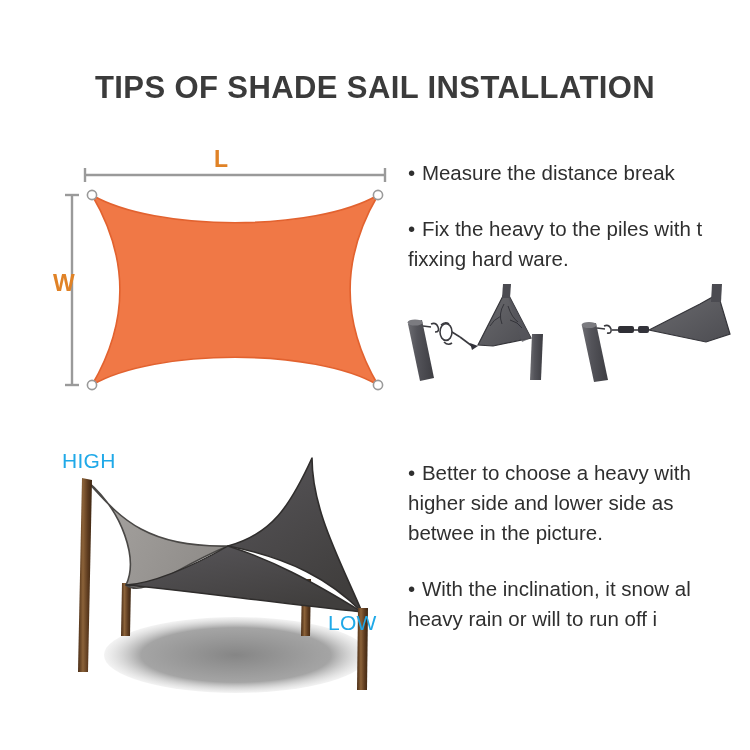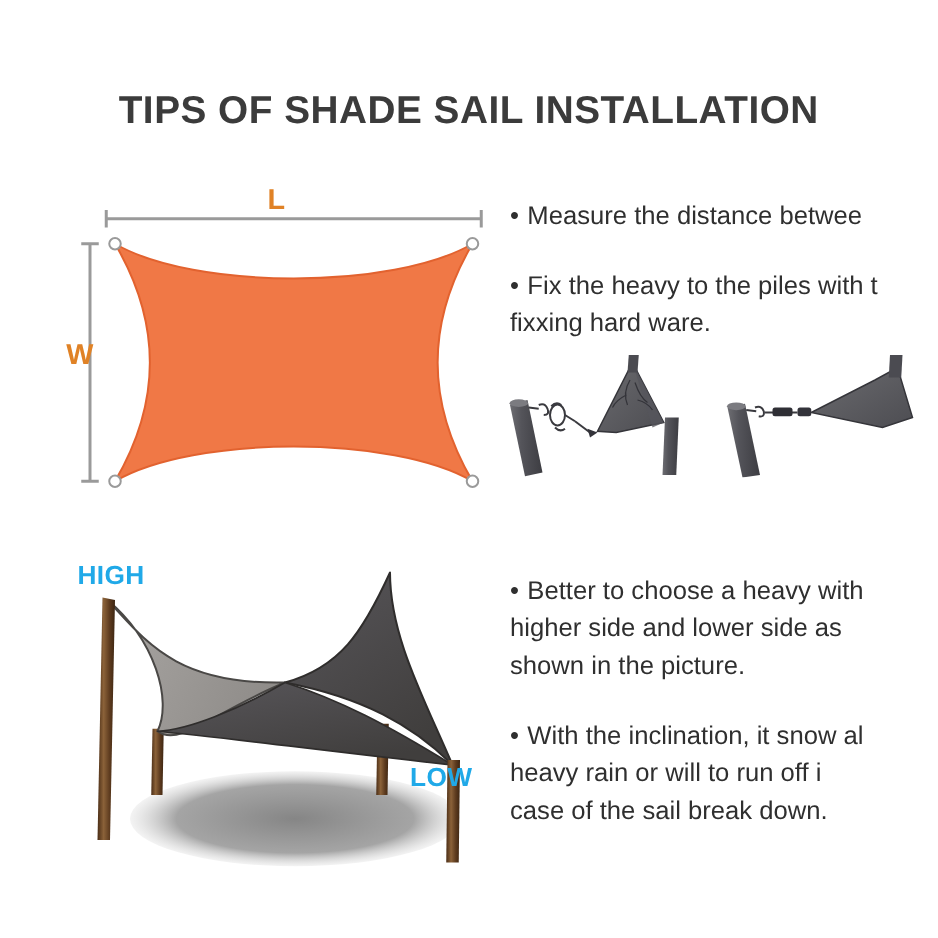--- a/index.html
+++ b/index.html
@@ -60,21 +60,21 @@
   #text-bottom { left: 408px; top: 458px; }
   .para { margin: 0 0 26px 0; }
   .para:last-child { margin-bottom: 0; }
   .para .bullet { letter-spacing: 1px; }
 
   
   .callout {
     position: absolute;
     color: #20A9E8;
     font-family: "Liberation Sans", sans-serif;
-    font-weight: bold;
+    font-weight: normal;
     font-size: 21px;
     line-height: 1;
     letter-spacing: 0.3px;
   }
   #callout-high { left: 62px;  top: 450px; }
   #callout-low  { left: 328px; top: 612px; }
 </style>
 </head>
 <body>
 
@@ -109,21 +109,21 @@
   </svg>
 
   <div class="dim-label" id="label-L">L</div>
 
   <div class="dim-label" id="label-W">W</div>
 
   <div class="text-col" id="text-top">
 
     <p class="para">
       <span class="bullet">•</span>
-      <span>Measure the distance betwee</span><br>
+      <span>Measure the distance break</span><br>
     </p>
 
     <p class="para">
       <span class="bullet">•</span>
       <span>Fix the heavy to the piles with t</span><br>
       <span>fixxing hard ware.</span>
     </p>
   </div>
 
   <svg class="abs" id="hardware-svg" style="left:400px; top:282px;" width="350" height="100" viewBox="0 0 350 100">
@@ -244,24 +244,23 @@
   <div class="callout" id="callout-high">HIGH</div>
 
   <div class="callout" id="callout-low">LOW</div>
 
   <div class="text-col" id="text-bottom">
 
     <p class="para">
       <span class="bullet">•</span>
       <span>Better to choose a heavy with</span><br>
       <span>higher side and lower side as</span><br>
-      <span>shown in the picture.</span>
+      <span>betwee in the picture.</span>
     </p>
 
     <p class="para">
       <span class="bullet">•</span>
       <span>With the inclination, it snow al</span><br>
       <span>heavy rain or will to run off i</span><br>
-      <span>case of the sail break down.</span>
     </p>
   </div>
 
 </div>
 
 </body></html>

